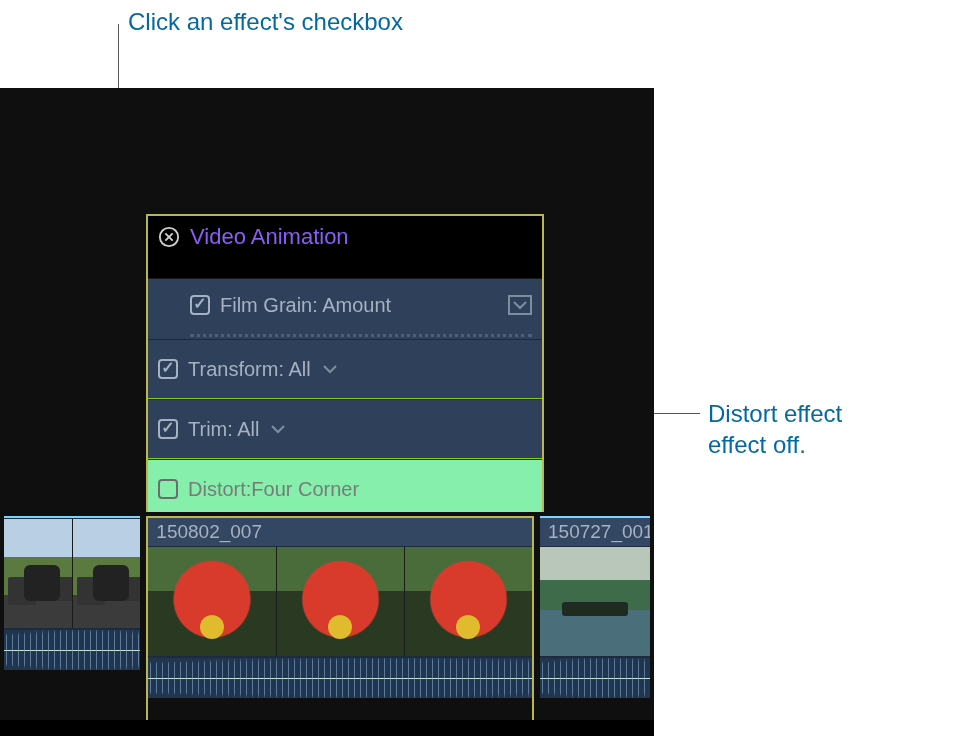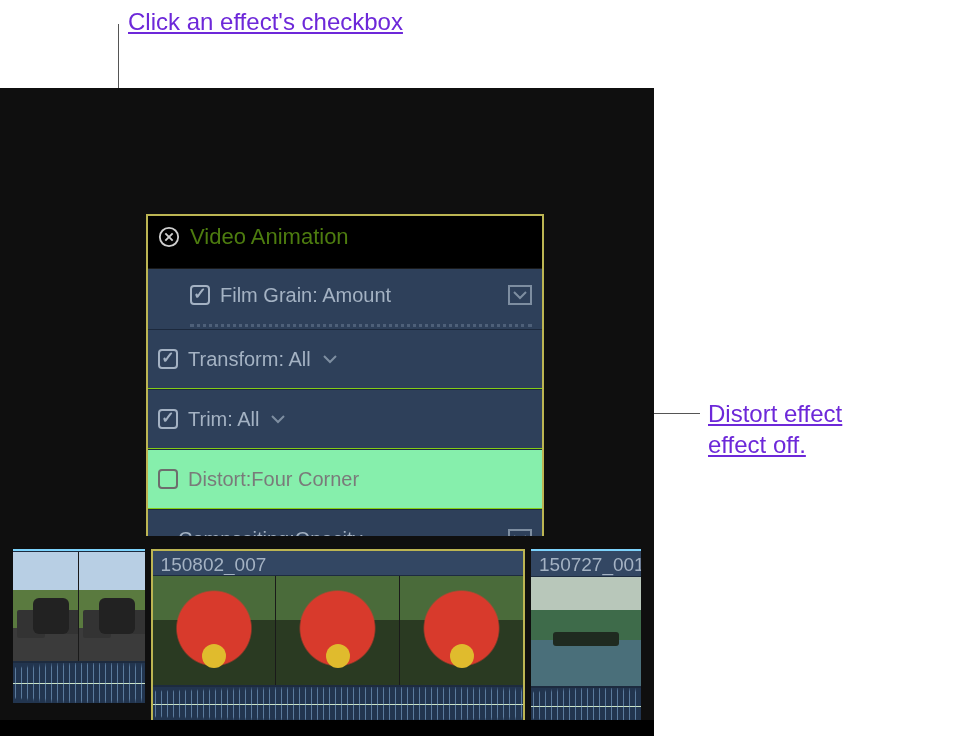--- a/index.html
+++ b/index.html
@@ -7,23 +7,22 @@
       font-family: -apple-system, "Helvetica Neue", Arial, sans-serif;
       background: #ffffff;
       width: 958px;
       height: 737px;
       position: relative;
       overflow: hidden;
     }
     .callout {
       position: absolute;
       font-size: 24px;
-      color: #6d28d9;
+      color: #0369a1;
       line-height: 1.3;
-      text-decoration: underline;
     }
     .callout-line {
       position: absolute;
       background: #555;
     }
     .timeline-region {
       position: absolute;
       left: 0;
       top: 88px;
       width: 654px;
@@ -35,23 +34,23 @@
       left: 146px;
       top: 126px;
       width: 398px;
       border: 2px solid #bcb553;
       background: #2e405a;
     }
     .panel-header {
       display: flex;
       align-items: center;
       gap: 10px;
-      padding: 8px 10px 18px 10px;
+      padding: 8px 10px 28px 10px;
       background: #000;
-      color: #4d7c0f;
+      color: #8b5cf6;
       font-size: 22px;
       border-bottom: 1px solid #1a1a1a;
     }
     .close-icon {
       width: 22px; height: 22px;
       display: inline-flex; align-items: center; justify-content: center;
     }
     .close-icon svg { width: 22px; height: 22px; }
     .effect-row {
       display: flex;
@@ -110,23 +109,22 @@
     .chevron-down svg { width: 14px; height: 10px; }
     .effect-row.nocb { padding-left: 14px; }
     .effect-row.nocb .cb-gap { width: 6px; display:inline-block; }
 
     .clip-track {
       position: absolute;
       left: 0; width: 100%;
       top: 510px; bottom: 0;
       display: flex;
       gap: 6px;
-      padding: 13px;
+      padding: 4px;
       background: #0f0f0f;
-      margin-top: 24px;
     }
     .clip {
       position: relative;
       display: flex; flex-direction: column;
       border-top: 2px solid #7dd3fc;
     }
     .clip.clip0 { width: 140px; }
     .clip.clip1 { width: 398px; border: 2px solid #bcb553; border-top: 2px solid #bcb553; }
     .clip.clip2 { width: 110px; }
     .clip-name {

